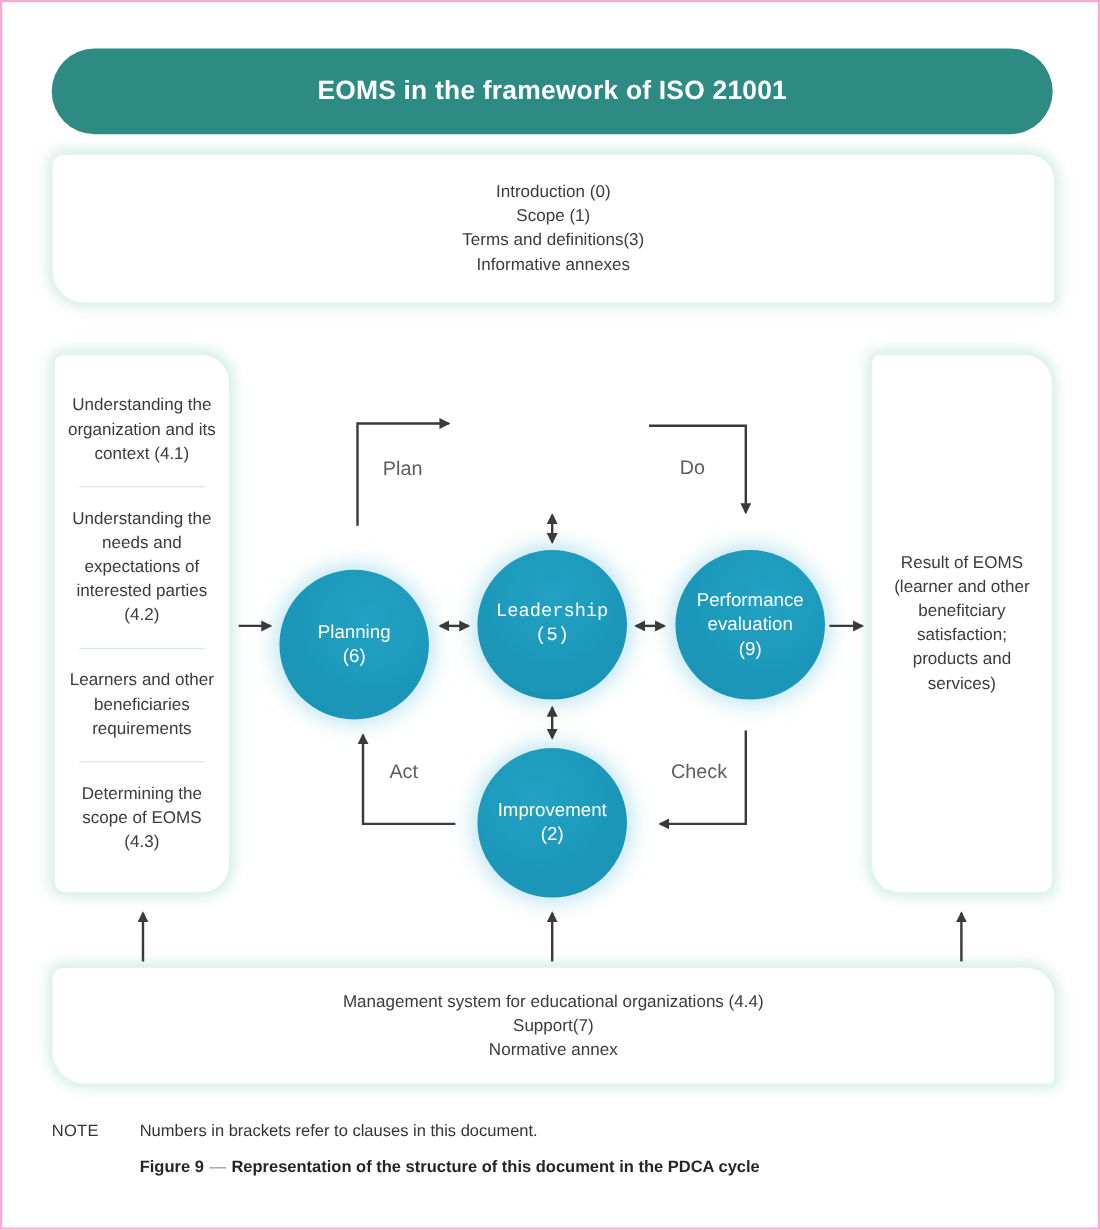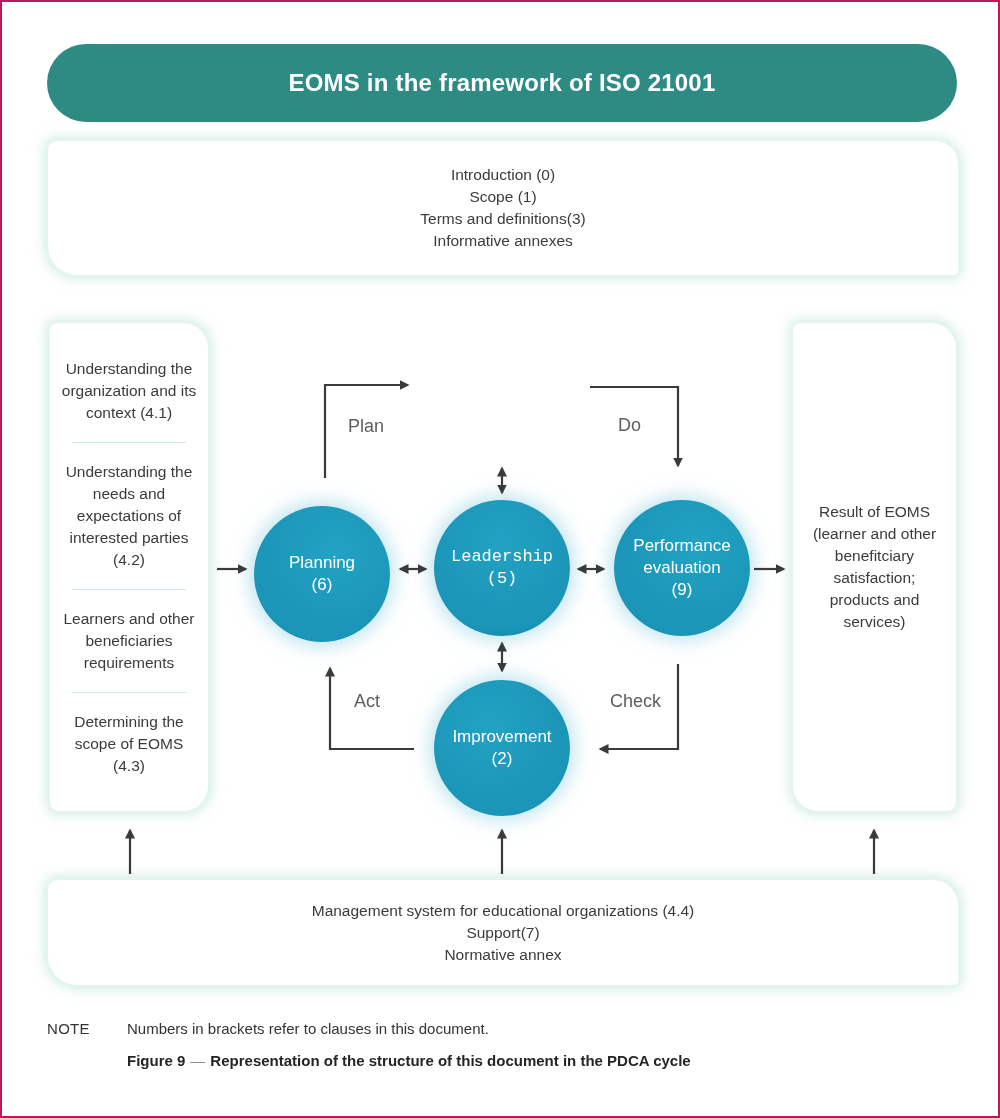--- a/index.html
+++ b/index.html
@@ -1,18 +1,18 @@
 <!DOCTYPE html>
 <html><head>
 <meta charset="utf-8">
 <style>
   html,body{margin:0;padding:0;background:#fff;}
   .canvas{
     position:relative;width:1000px;height:1118px;box-sizing:border-box;
-    background:#ffffff;border:2px solid #be185d;overflow:hidden;
+    background:#ffffff;border:2px solid #f9a8d4;overflow:hidden;
     font-family:"Liberation Sans","DejaVu Sans",sans-serif;color:#3b3b3b;
   }
   
   .title-pill{
     position:absolute;left:45px;top:42px;width:910px;height:78px;
     background:#2d8b83;border-radius:39px;
     display:flex;align-items:center;justify-content:center;
   }
   .title-pill span{color:#ffffff;font-size:24px;font-weight:bold;letter-spacing:.2px;}
   
@@ -36,21 +36,21 @@
   .circle{
     position:absolute;width:136px;height:136px;border-radius:50%;
     display:flex;flex-direction:column;align-items:center;justify-content:center;
     color:#ffffff;font-size:17px;line-height:1.28;text-align:center;
     box-shadow:0 0 18px 5px rgba(132,206,228,0.50);
   }
   .rim-br{background:radial-gradient(circle at 40% 34%,#22a2c4 0%,#1b96b8 60%,#1b96b8 74%,#12789c 100%);}
   .rim-bl{background:radial-gradient(circle at 60% 34%,#22a2c4 0%,#1b96b8 60%,#1b96b8 74%,#12789c 100%);}
   .rim-b {background:radial-gradient(circle at 50% 32%,#22a2c4 0%,#1b96b8 60%,#1b96b8 74%,#12789c 100%);font-family:Liberation Mono, monospace;}
   .c-operation  {left:432px;top:322px;}
-  .c-planning   {left:252px;top:504px;justify-content:center;}
+  .c-planning   {left:252px;top:516px;justify-content:center;}
   .c-leadership {left:432px;top:498px;}
   .c-performance{left:612px;top:498px;}
   .c-improvement{left:432px;top:678px;}
   
   .pdca-label{position:absolute;font-size:18px;color:#5e5e5e;}
   .pl-plan {left:346px;top:414px;}
   .pl-do   {left:616px;top:413px;}
   .pl-act  {left:352px;top:689px;}
   .pl-check{left:608px;top:689px;}
   

